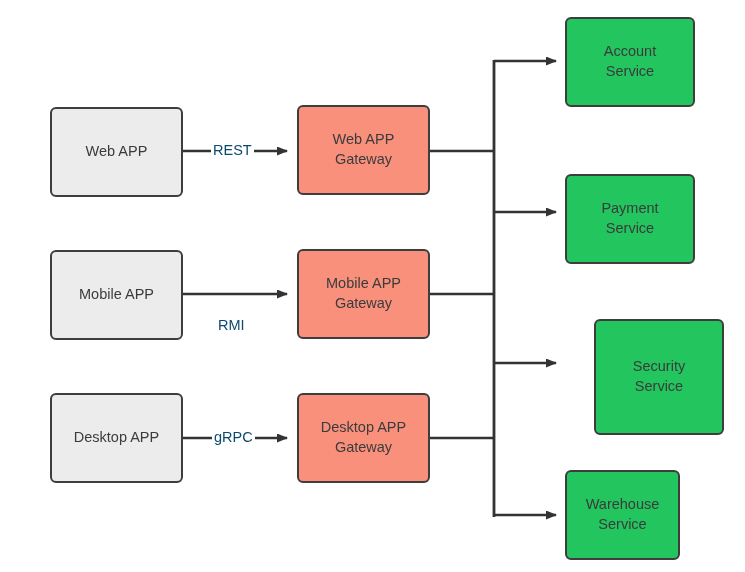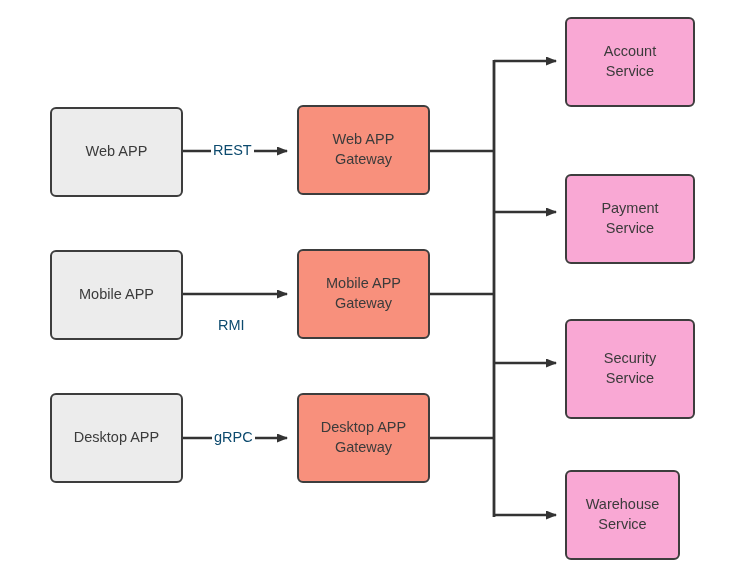--- a/index.html
+++ b/index.html
@@ -41,21 +41,21 @@
   }
   .node-client {
     background: #ececec;
     border-color: #3d3d3d;
   }
   .node-gateway {
     background: #f8907c;
     border-color: #3d3d3d;
   }
   .node-service {
-    background: #f9a8d4;
+    background: #22c55e;
     border-color: #3d3d3d;
   }
   .node-label {
     display: block;
     white-space: pre-line;
     padding: 0 6px;
   }
   .edge-label {
     position: absolute;
     font-size: 14.5px;
@@ -142,21 +142,21 @@
   </div>
 
   <div class="node-box node-service" style="left:565px; top:17px; width:130px; height:90px;">
     <span class="node-label">Account
 Service</span>
   </div>
   <div class="node-box node-service" style="left:565px; top:174px; width:130px; height:90px;">
     <span class="node-label">Payment
 Service</span>
   </div>
-  <div class="node-box node-service" style="left:565px; top:319px; width:130px; height:100px;">
+  <div class="node-box node-service" style="left:594px; top:319px; width:130px; height:116px;">
     <span class="node-label">Security
 Service</span>
   </div>
   <div class="node-box node-service" style="left:565px; top:470px; width:115px; height:90px;">
     <span class="node-label">Warehouse
 Service</span>
   </div>
 
   <div class="edge-label" style="left:211px; top:143px;">REST</div>
   <div class="edge-label" style="left:216px; top:286px;margin-top:32px;">RMI</div>

